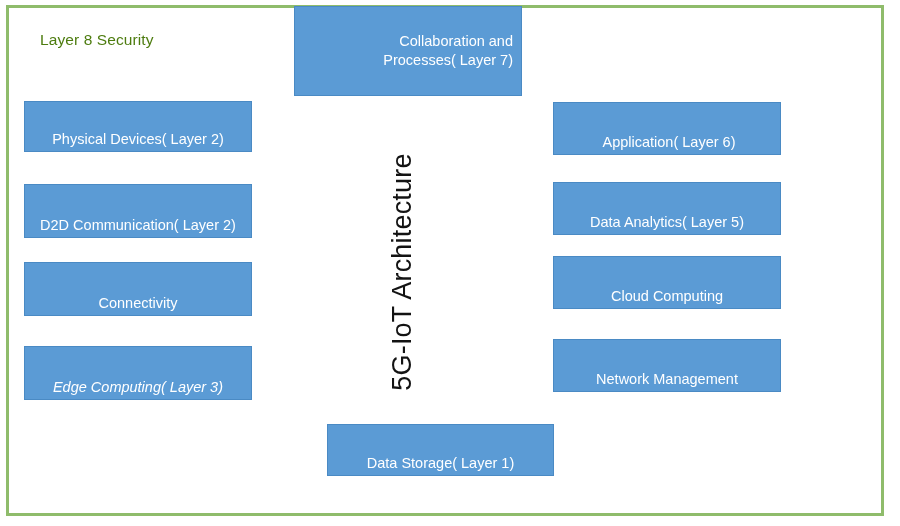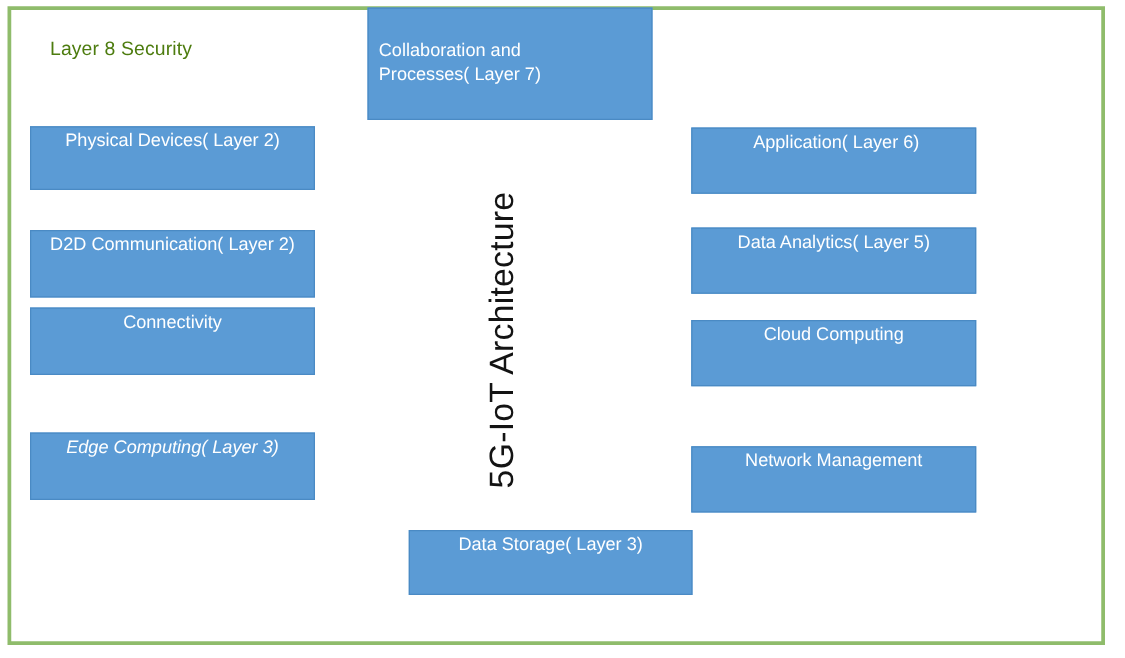--- a/index.html
+++ b/index.html
@@ -45,41 +45,41 @@
   }
 
   
   .node-box {
     position: absolute;
     box-sizing: border-box;
     background: #5B9BD5;
     border: 1px solid #4A8AC4;
     color: #ffffff;
     display: flex;
-    align-items: flex-start;
+    align-items: flex-end;
     justify-content: center;
     text-align: center;
     font-size: 14.5px;
     line-height: 1.32;
     padding: 2px 8px;
   }
 
   
   .col-left  { left: 24px;  width: 228px; }
   .col-right { left: 553px; width: 228px; }
 
   #box-physical-devices { top: 101px; height: 51px; }
   #box-d2d              { top: 184px; height: 54px; }
-  #box-connectivity     { top: 246px; height: 54px; }
+  #box-connectivity     { top: 262px; height: 54px; }
   #box-edge-computing   { top: 346px; height: 54px; font-style: italic; }
 
   #box-application      { top: 102px; height: 53px; padding-left: 12px; }
   #box-data-analytics   { top: 182px; height: 53px; }
   #box-cloud-computing  { top: 256px; height: 53px; }
-  #box-network-mgmt     { top: 357px; height: 53px; }
+  #box-network-mgmt     { top: 339px; height: 53px; }
 
   
   #box-collaboration {
     left: 294px;
     top: 6px;
     width: 228px;
     height: 90px;
     flex-direction: column;
   }
   #box-data-storage {
@@ -145,16 +145,16 @@
     <span>Cloud Computing</span>
   </div>
 
   <div class="node-box col-right" id="box-network-mgmt">
     <span>Network Management</span>
   </div>
 
   <div id="center-title">5G-IoT Architecture</div>
 
   <div class="node-box" id="box-data-storage">
-    <span>Data Storage( Layer 3)</span>
+    <span>Data Storage( Layer 1)</span>
   </div>
 
 </div>
 
 </body></html>

